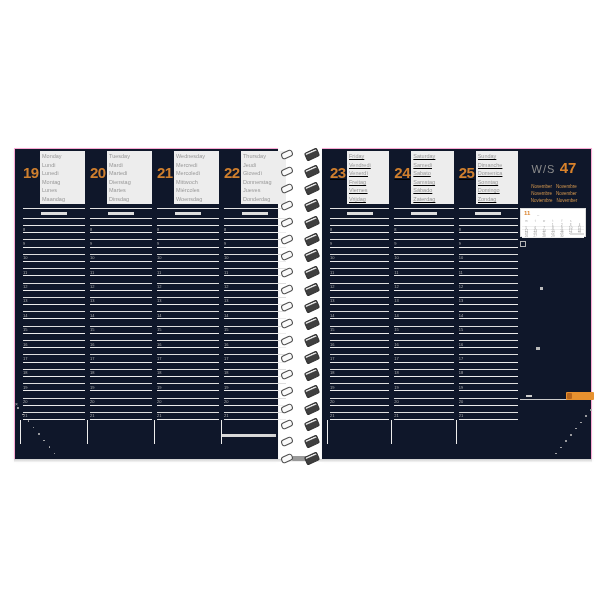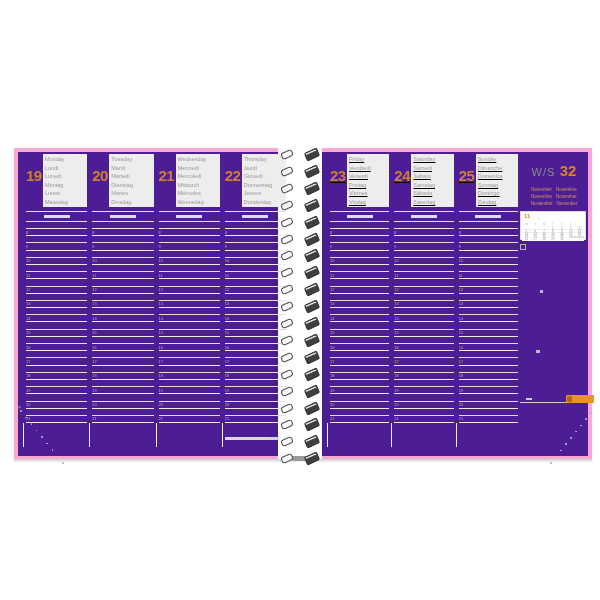--- a/index.html
+++ b/index.html
@@ -1,19 +1,19 @@
 <!DOCTYPE html>
 <html><head>
 <meta charset="utf-8">
 <style>
   html,body{margin:0;padding:0;width:600px;height:600px;background:#ffffff;overflow:hidden;
     font-family:"Liberation Sans",sans-serif;}
   .spread{position:absolute;left:0;top:0;width:600px;height:600px;}
-  .page{position:absolute;top:148px;height:312px;background:#4c1d95;
-    box-shadow:0 1px 3px rgba(0,0,0,.08);border:4px solid #f9a8d4;box-sizing:border-box;}
+  .page{position:absolute;top:148px;height:312px;background:#0f172a;
+    box-shadow:0 1px 3px rgba(0,0,0,.08);border:1px solid #f9a8d4;box-sizing:border-box;}
   .page.left{left:14px;width:264px;border-right:none;}
   .page.right{left:322px;width:270px;border-left:none;text-decoration:underline;}
   .edge-shade-l{position:absolute;right:0;top:0;bottom:0;width:10px;
     background:linear-gradient(to right,rgba(255,255,255,0),rgba(0,0,0,.05));}
   .edge-shade-r{position:absolute;left:0;top:0;bottom:0;width:10px;
     background:linear-gradient(to left,rgba(255,255,255,0),rgba(0,0,0,.05));}
   .cols{position:absolute;top:2px;display:flex;gap:5px;}
   .cols.leftcols{left:8px;right:6px;}
   .cols.rightcols{left:8px;width:188px;}
   .day-col{flex:1;position:relative;min-width:0;}
@@ -607,21 +607,21 @@
             <div class="slot half">
               <span class="hour-label">21</span>
             </div>
           </div>
         </div>
       </div>
 
     <div class="notes-col">
       <div class="ws-line">
         <span class="ws-label">W/S</span>
-        <span class="ws-num">32</span>
+        <span class="ws-num">47</span>
       </div>
       <div class="months" id="months">
           <div class="month-row">
             <span class="month-name">November</span>
             <span class="month-name">Novembre</span>
           </div>
           <div class="month-row">
             <span class="month-name">Novembre</span>
             <span class="month-name">November</span>
           </div>

